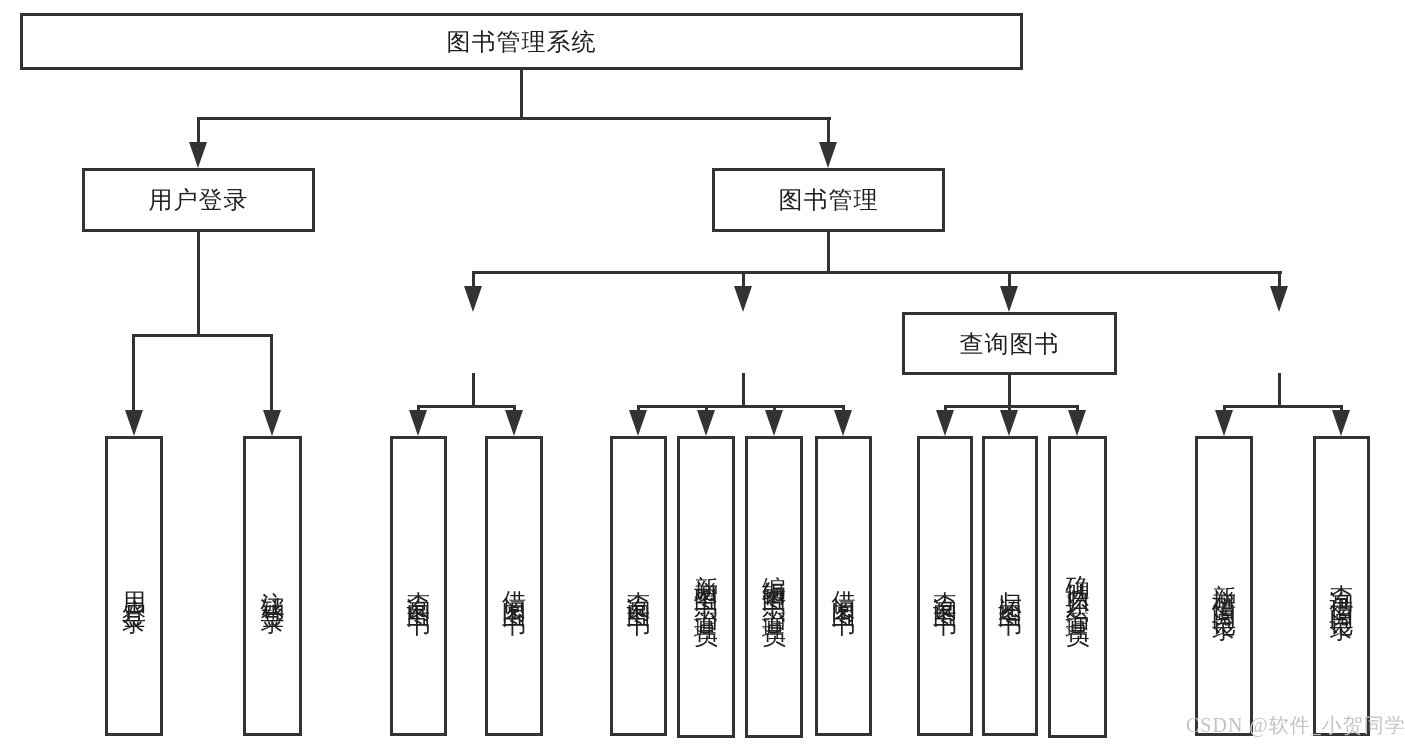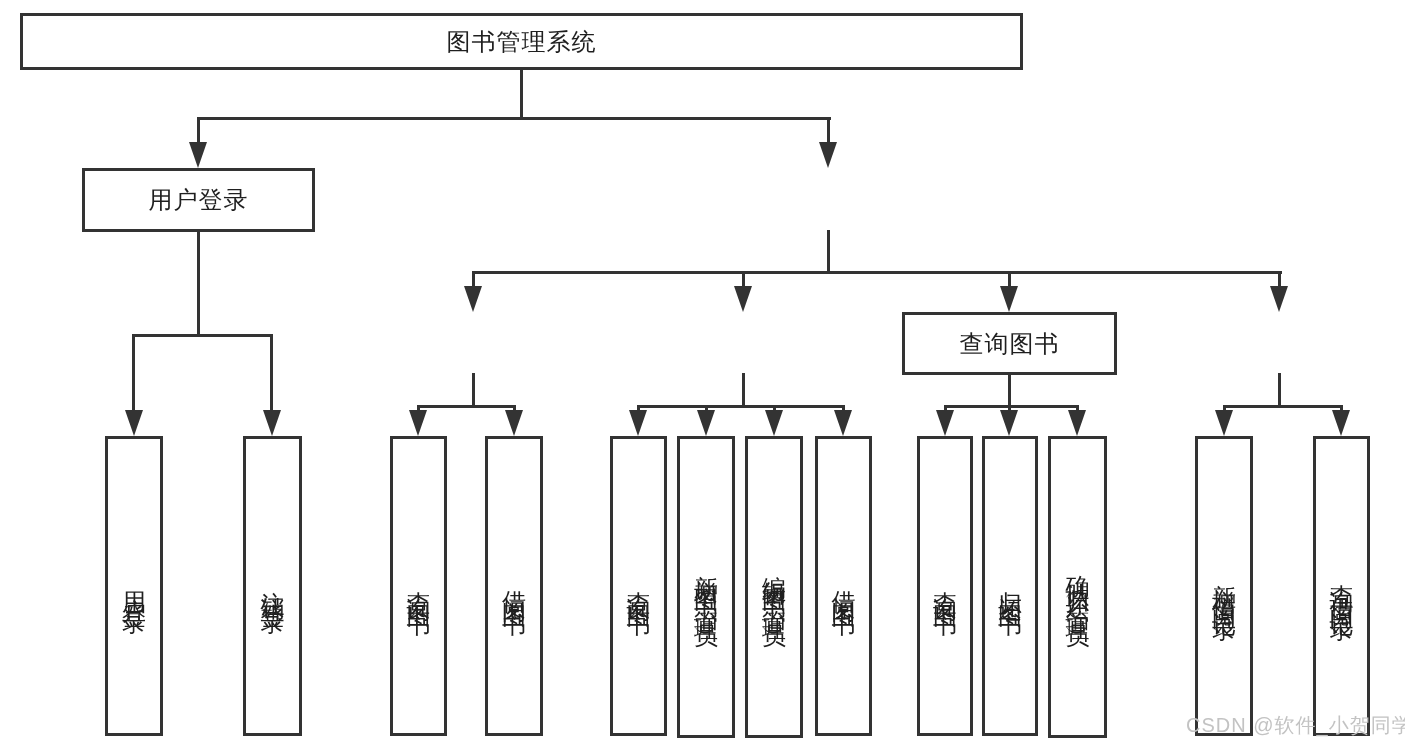--- a/index.html
+++ b/index.html
@@ -1,21 +1,21 @@
 <!DOCTYPE html>
 <html><head>
 <meta charset="utf-8">
 <style>
   html,body{margin:0;padding:0;background:#ffffff;}
   .canvas{
     position:relative;
     width:1405px;
     height:747px;
     background:#ffffff;
-    font-family:Liberation Sans, sans-serif;
+    font-family:Liberation Serif, serif;
     overflow:hidden;
   }
   .node{
     position:absolute;
     box-sizing:border-box;
     border:3px solid #333333;
     background:#ffffff;
     display:flex;
     align-items:center;
     justify-content:center;
@@ -112,20 +112,23 @@
   <div class="vline" style="left:1340px;top:405px;height:10px"></div>
   <div class="arrow" style="left:1332px;top:410px"></div>
 
   <div class="node hnode" style="left:20px;top:13px;width:1003px;height:57px">
     <span>图书管理系统</span>
   </div>
 
   <div class="node hnode" style="left:82px;top:168px;width:233px;height:64px">
     <span>用户登录</span>
   </div>
+  <div class="node hnode" style="left:712px;top:168px;width:233px;height:64px">
+    <span>图书管理</span>
+  </div>
 
   <div class="node hnode" style="left:902px;top:312px;width:215px;height:63px">
     <span>查询图书</span>
   </div>
 
   <div class="node leaf" style="left:105px;top:436px;width:58px;height:300px">
     <span class="vtext">用户登录</span>
   </div>
   <div class="node leaf" style="left:243px;top:436px;width:59px;height:300px">
     <span class="vtext">注销登录</span>

